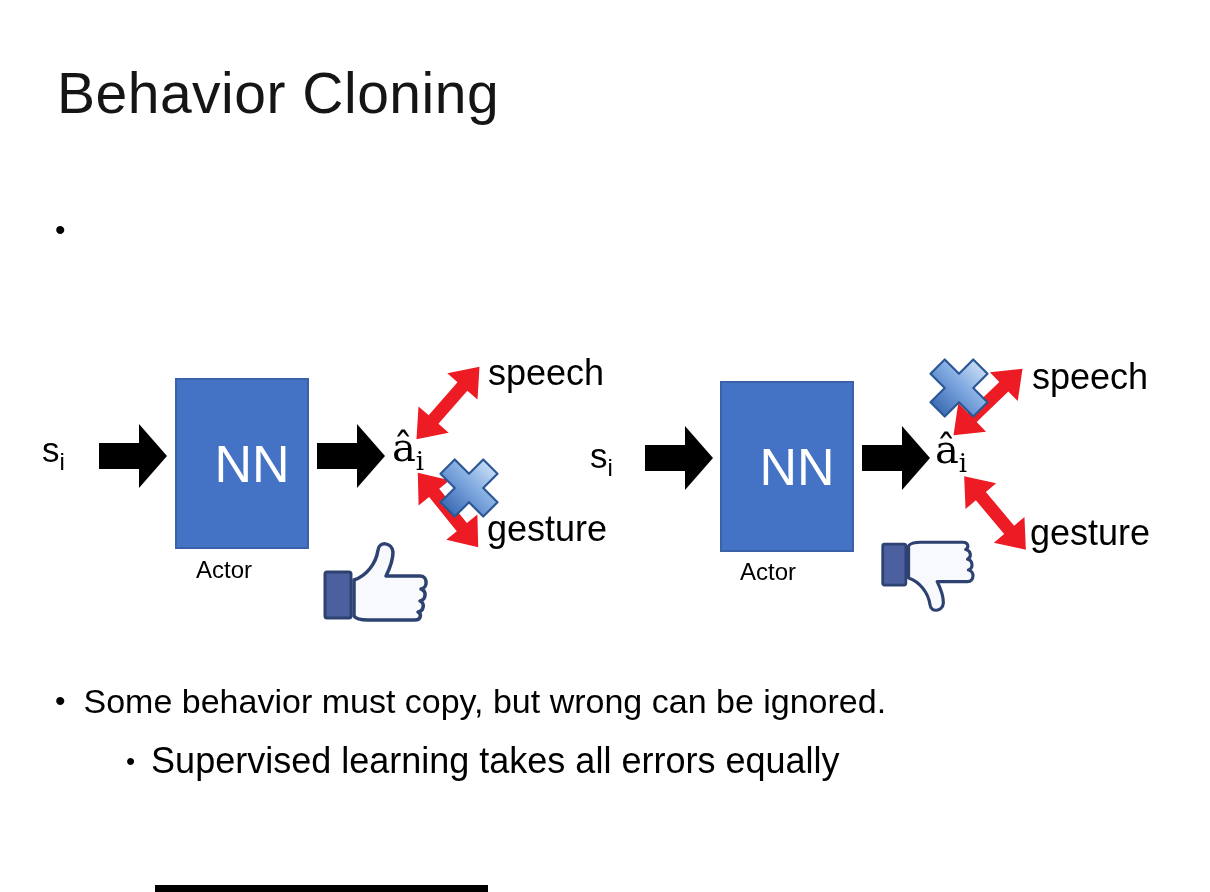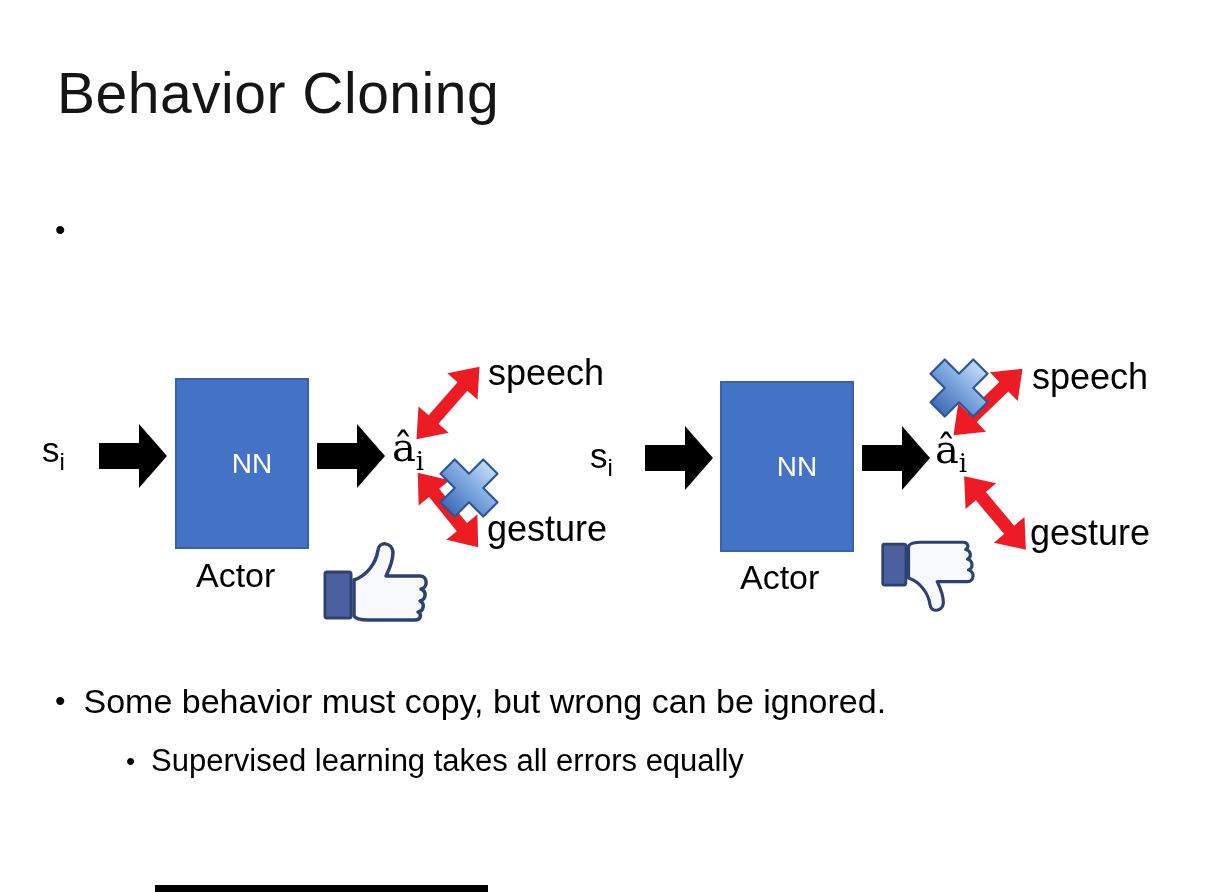--- a/index.html
+++ b/index.html
@@ -11,35 +11,35 @@
   }
   .abs{position:absolute;}
   .title{
     left:57px;top:60px;font-size:57px;font-weight:300;
     letter-spacing:0.5px;color:#151515;white-space:nowrap;
   }
   .bullet-row{display:flex;align-items:flex-start;white-space:nowrap;}
   .bullet-glyph{font-size:30px;line-height:50px;margin-right:18px;}
   .bullet-text{font-size:34px;line-height:50px;}
   .sub .bullet-glyph{font-size:26px;line-height:46px;margin-right:16px;}
-  .sub .bullet-text{font-size:31px;line-height:46px;}
+  .sub .bullet-text{font-size:36px;line-height:46px;}
 
   .nn-box{
     width:130px;height:167px;
     background:var(--nn-box-fill,#4472C4);
     border:2px solid var(--nn-box-border,#3A62A9);
     display:flex;align-items:center;justify-content:center;
   }
-  .nn-label{color:var(--nn-text,#fff);font-size:28px;margin-left:20px;}
+  .nn-label{color:var(--nn-text,#fff);font-size:52px;margin-left:20px;}
   .io-label{font-size:35px;white-space:nowrap;}
   .io-label sub{font-size:24px;}
   .math-label{font-family:"DejaVu Serif",serif;font-size:40px;white-space:nowrap;}
   .math-label sub{font-size:26px;}
   .action-label{font-size:36px;white-space:nowrap;margin-left:10px;}
-  .actor-label{font-size:34px;white-space:nowrap;}
+  .actor-label{font-size:24px;white-space:nowrap;}
 
   .arrow-black-shape{fill:var(--arrow-black,#000);}
   .red-arrow-shape{fill:var(--arrow-red,#ED1C24);}
   .cross-shape{stroke:var(--cross-stroke,#2B5797);stroke-width:3;stroke-linejoin:round;}
   .thumb-cuff{fill:var(--thumb-cuff,#4C5F9E);stroke:var(--thumb-outline,#2E4272);stroke-width:3;}
   .thumb-hand{fill:var(--thumb-hand,#F8F9FC);stroke:var(--thumb-outline,#2E4272);stroke-width:3.5;stroke-linejoin:round;}
   .flip-v{transform:scaleY(-1);}
   .bottom-bar{left:155px;top:885px;width:333px;height:7px;background:#000;}
 </style>
 </head>

